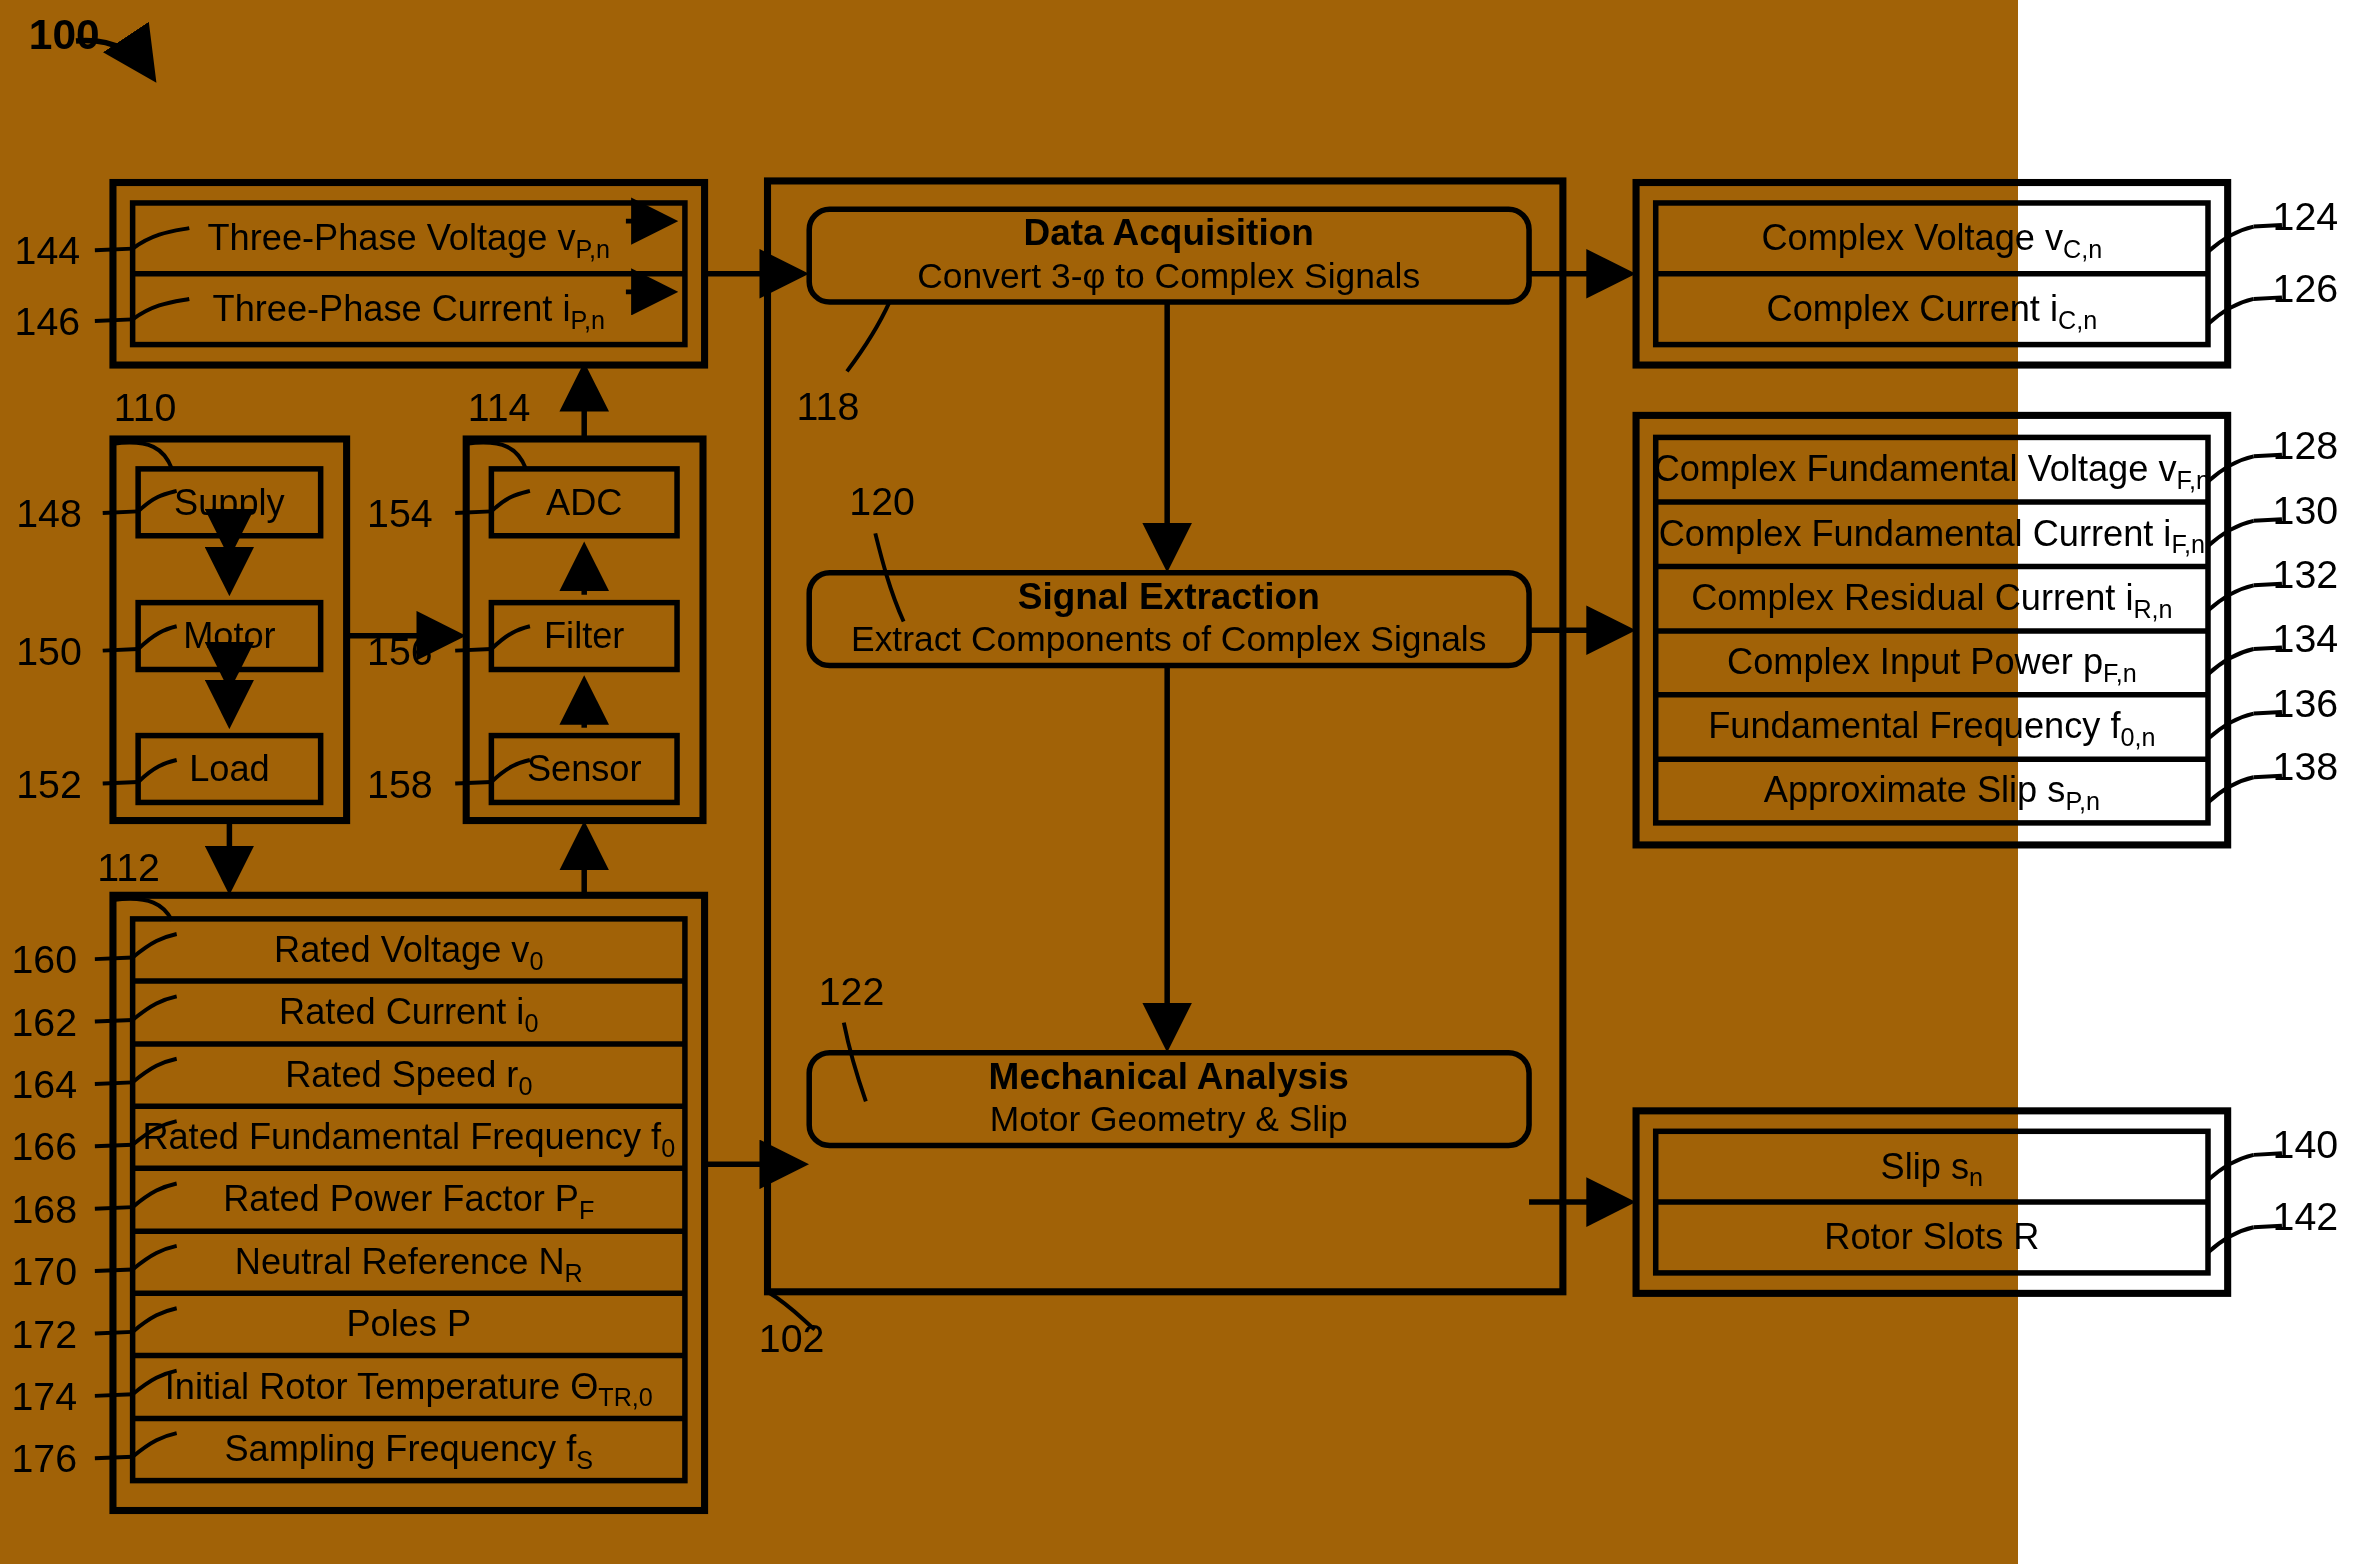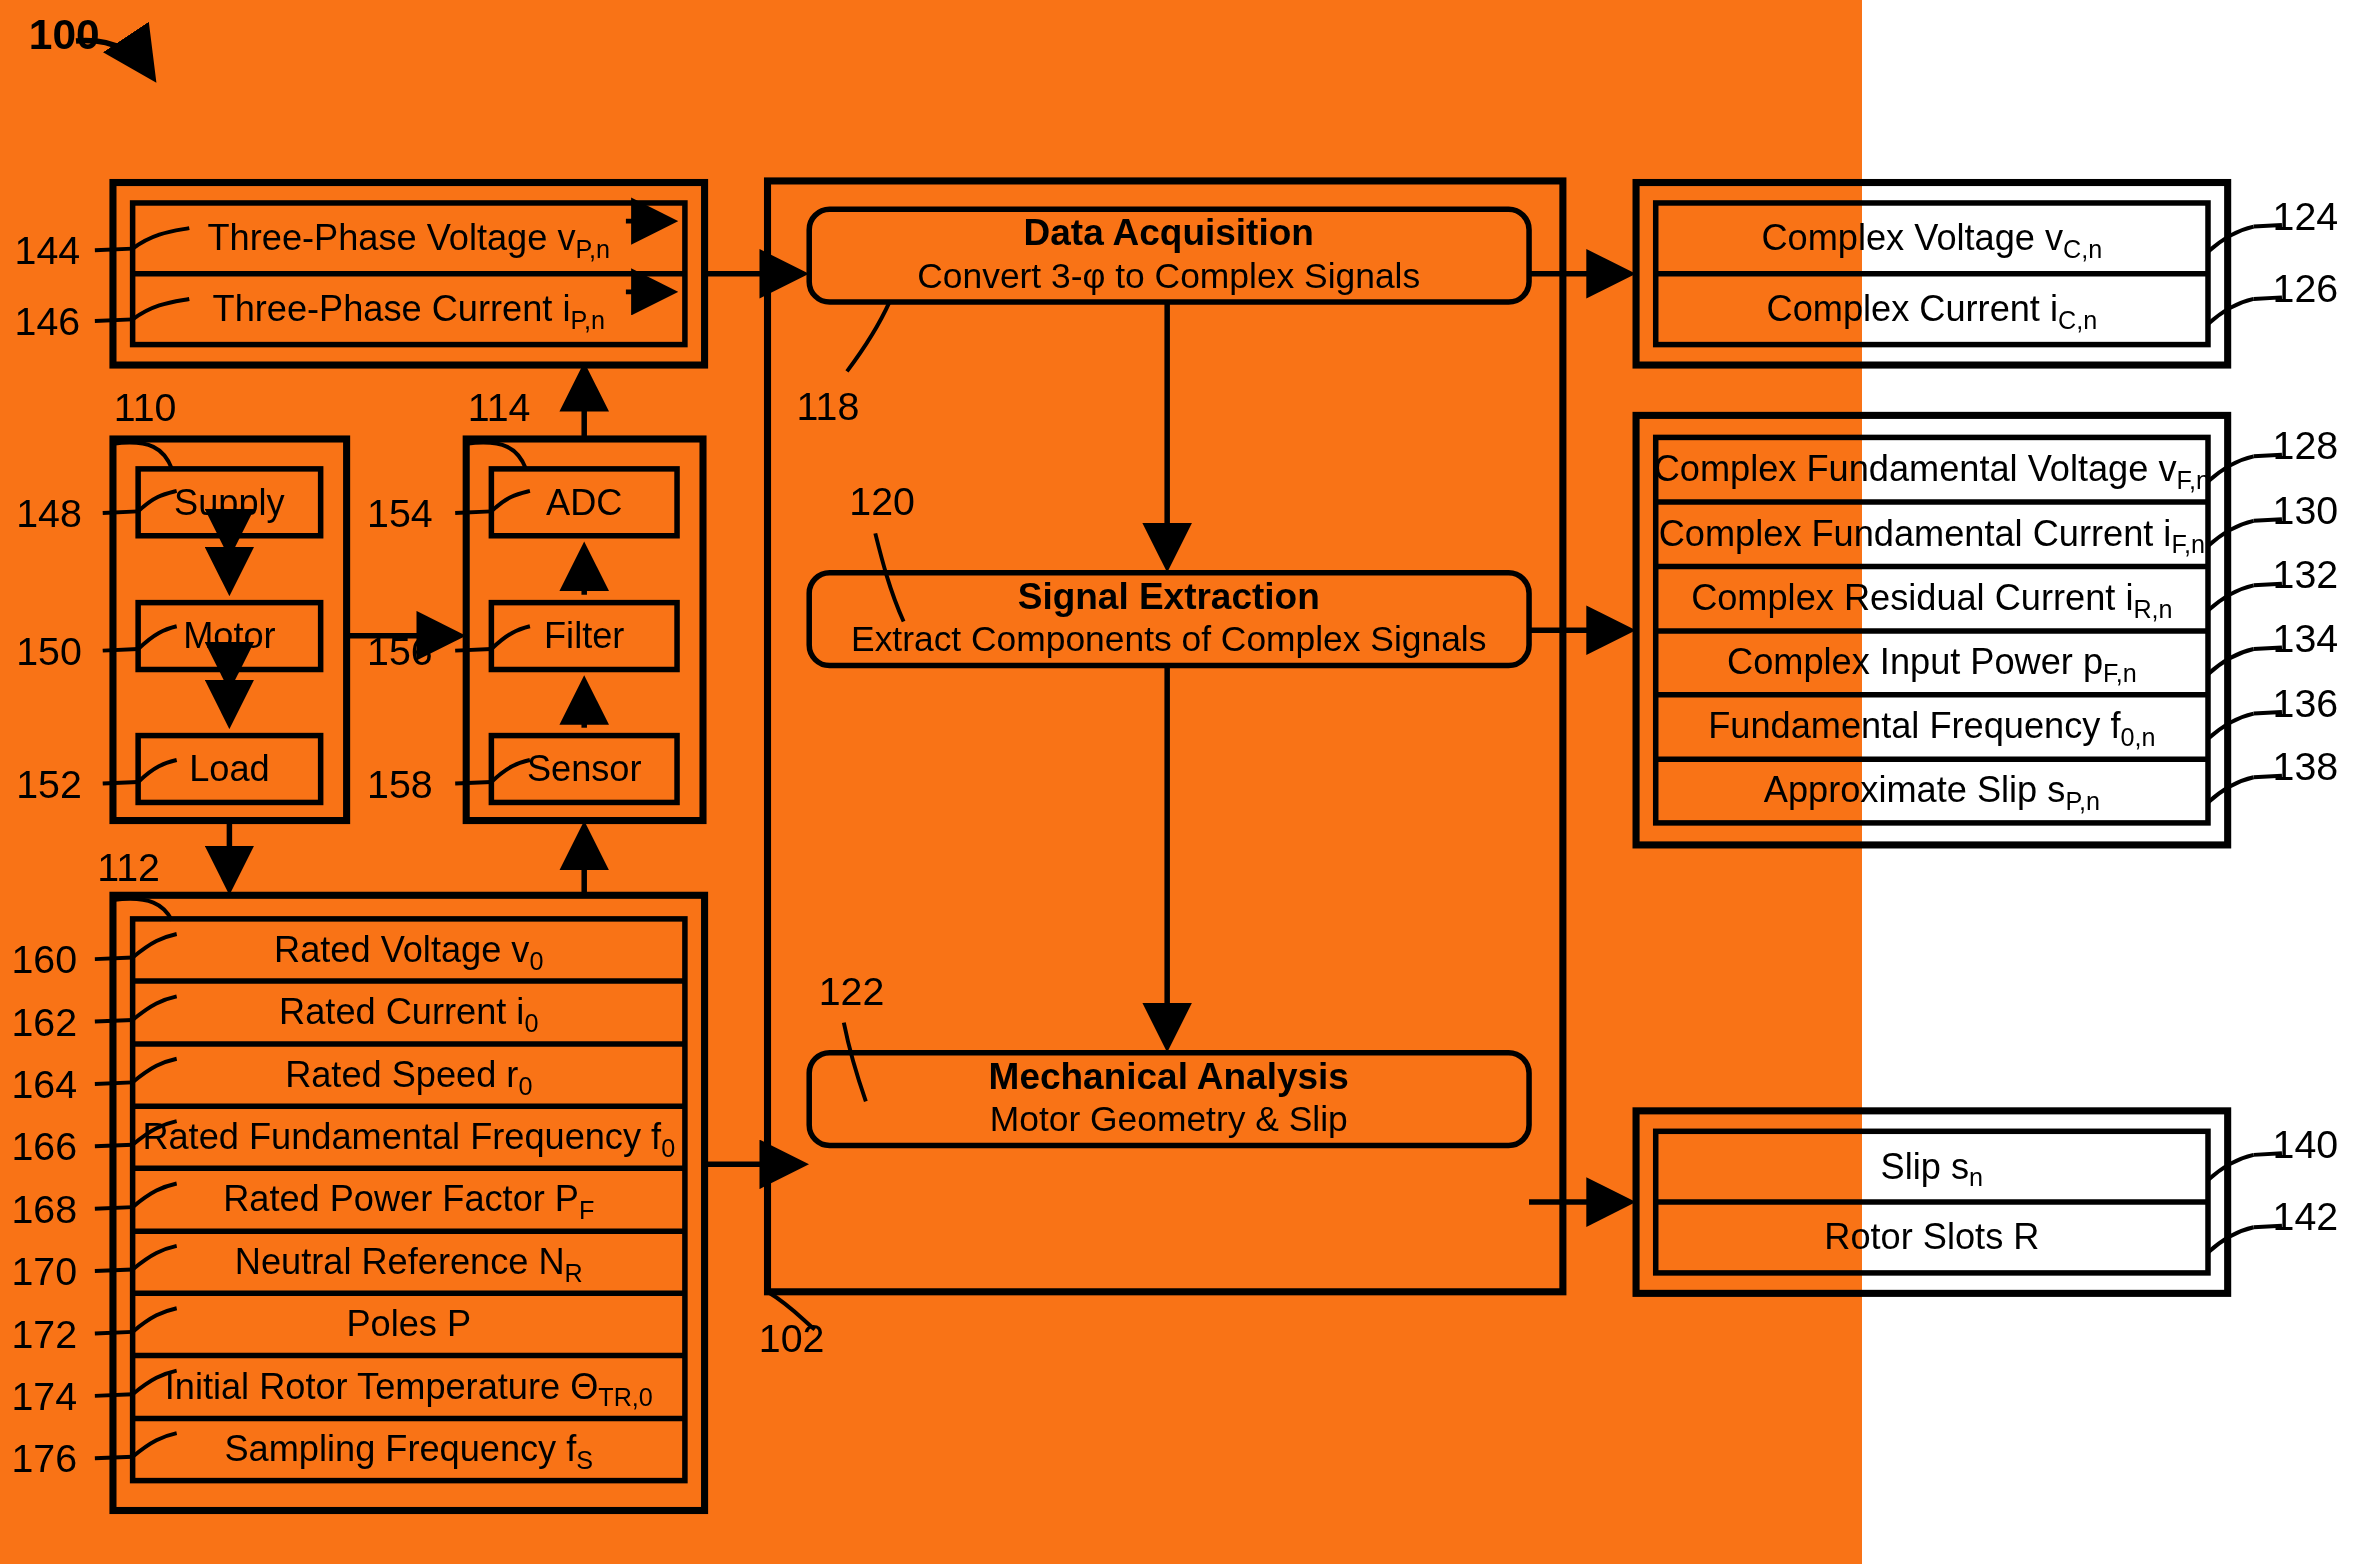--- a/index.html
+++ b/index.html
@@ -1,18 +1,18 @@
 <!DOCTYPE html>
 <html style="font-size:12.6px"><head>
 <meta charset="utf-8">
 <style>
   html,body{margin:0;padding:0;background:#ffffff;}
   body{width:2354px;height:1564px;overflow:hidden;
        font-family:"Liberation Sans", sans-serif;}
-  #stage{position:relative;width:1862px;height:1564px;background:#f97316;}
+  #stage{position:relative;width:2018px;height:1564px;background:#a16207;}
   svg#canvas{position:absolute;left:0;top:0;width:2354px;height:1564px;}
   .boxline{fill:none;stroke:#000;}
   .outer{stroke-width:9;}
   .inner{stroke-width:7;}
   .rnd{stroke-width:7;}
   .lead{fill:none;stroke:#000;stroke-width:5;}
   .conn{fill:none;stroke:#000;stroke-width:7;}
   text{font-family:"Liberation Sans", sans-serif; fill:#000;}
   .lbl{font-size:46px;}
   .ref{font-size:50px;}

